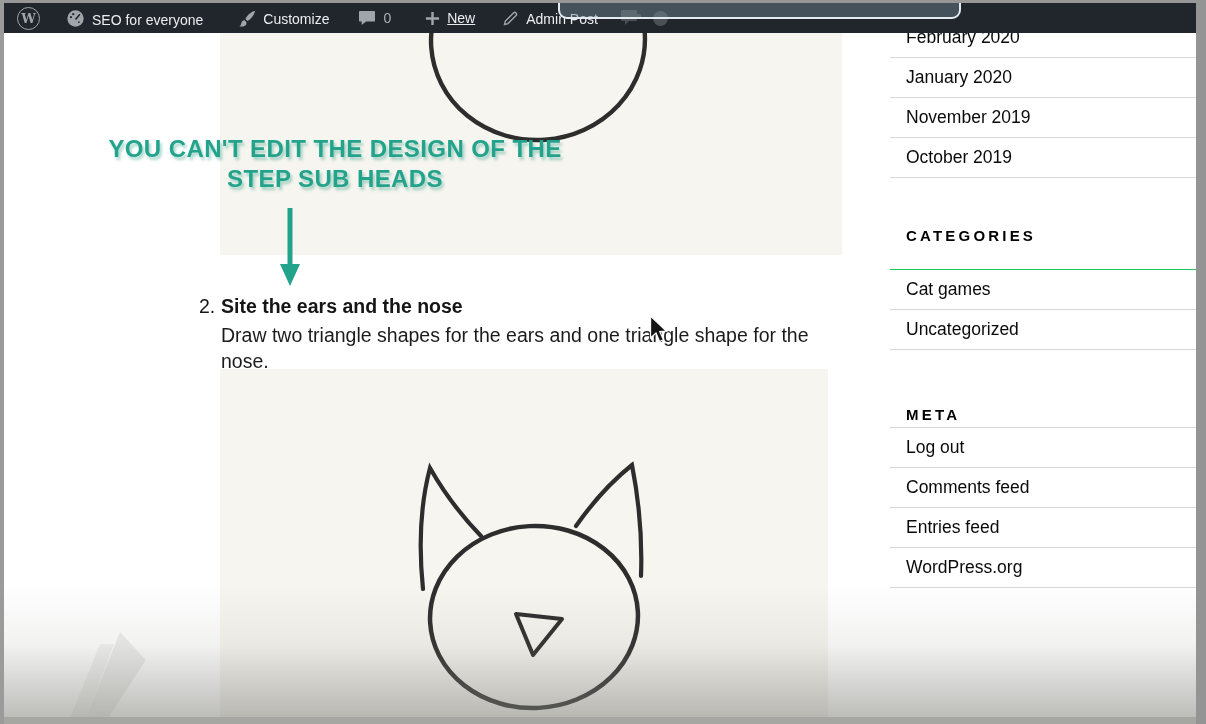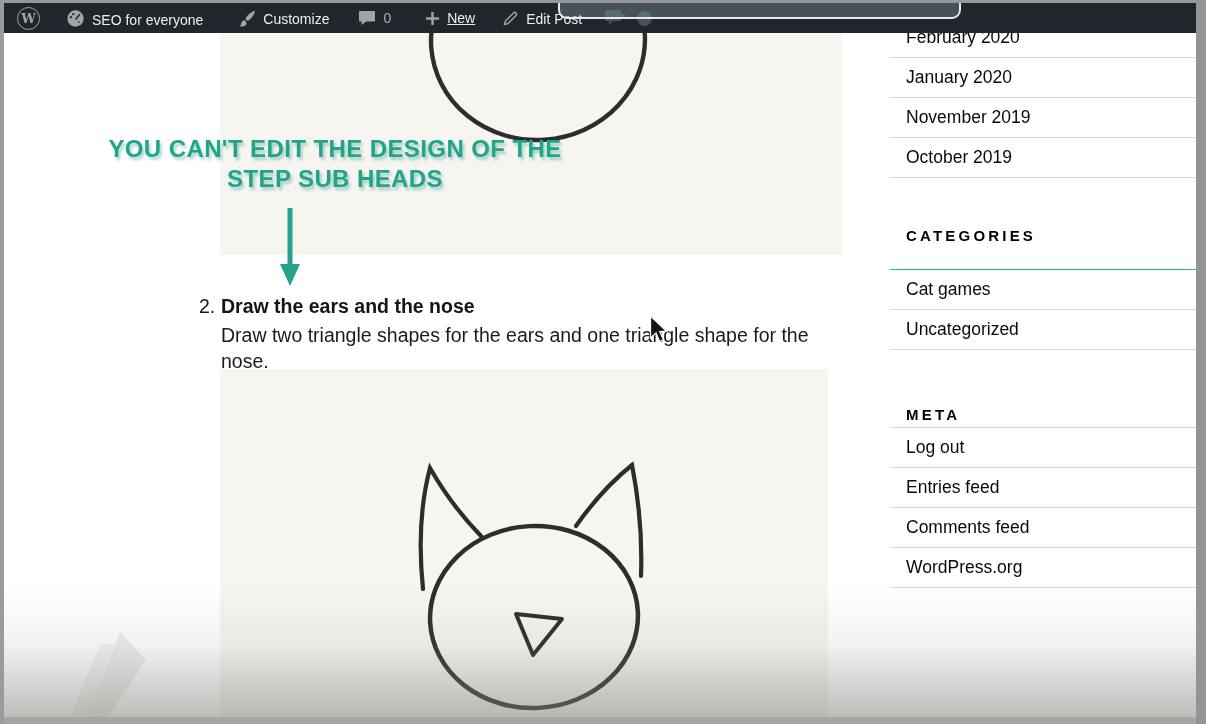--- a/index.html
+++ b/index.html
@@ -86,21 +86,21 @@
     <div>STEP SUB HEADS</div>
   </div>
   <svg class="anno-arrow" width="36" height="84" viewBox="0 0 36 84">
     <line x1="18" y1="2" x2="18" y2="62" stroke="#23a38b" stroke-width="5"></line>
     <path d="M 8,58 L 28,58 L 18,80 Z" fill="#23a38b"></path>
   </svg>
 
   <div class="step">
     <div class="step-number">2.</div>
     <div class="step-content">
-      <div class="step-title">Draw the ears and the nose</div>
+      <div class="step-title">Site the ears and the nose</div>
       <div class="step-body">Draw two triangle shapes for the ears and one triangle shape for the nose.</div>
     </div>
   </div>
 
   <div class="sidebar">
     <ul class="side-list arch-list">
       <li class="side-item">February 2020</li>
       <li class="side-item">January 2020</li>
       <li class="side-item">November 2019</li>
       <li class="side-item">October 2019</li>
@@ -108,22 +108,22 @@
 
     <div class="side-heading cat-heading">CATEGORIES</div>
     <ul class="side-list cat-list">
       <li class="side-item">Cat games</li>
       <li class="side-item">Uncategorized</li>
     </ul>
 
     <div class="side-heading meta-heading">META</div>
     <ul class="side-list meta-list">
       <li class="side-item">Log out</li>
+      <li class="side-item">Comments feed</li>
       <li class="side-item">Entries feed</li>
-      <li class="side-item">Comments feed</li>
       <li class="side-item">WordPress.org</li>
     </ul>
   </div>
 
   <svg class="watermark" width="140" height="88" viewBox="0 0 140 88">
     <polygon points="42,88 72,14 86,14 58,88" fill="#e9e9e7"></polygon>
     <polygon points="58,88 92,2 118,30 80,88" fill="#e0e0dd"></polygon>
   </svg>
 
   <div class="admin-bar">
@@ -159,21 +159,21 @@
       <svg width="15" height="15" viewBox="0 0 16 16">
         <path d="M8,1 V15 M1,8 H15" stroke="#a0a5aa" stroke-width="2.6"></path>
       </svg>
       <span class="ab-label">New</span>
     </div>
 
     <div class="ab-item ml-edit">
       <svg width="17" height="17" viewBox="0 0 20 20">
         <path d="M3,17 L4,13 L13.5,3.5 A1.8,1.8 0 0 1 16.5,6.5 L7,16 Z" fill="none" stroke="#a0a5aa" stroke-width="1.7"></path>
       </svg>
-      <span class="ab-label">Edit Post</span>
+      <span class="ab-label">Admin Post</span>
     </div>
 
     <div class="ab-item ml-faded faded">
       <svg width="22" height="18" viewBox="0 0 22 18">
         <path d="M2,1 h14 a1,1 0 0 1 1,1 v9 a1,1 0 0 1 -1,1 h-7 l-4,4 v-4 h-3 a1,1 0 0 1 -1,-1 v-9 a1,1 0 0 1 1,-1 Z" fill="#9aa0a5"></path>
         <rect x="17" y="5" width="4" height="4" rx="1" fill="#9aa0a5"></rect>
       </svg>
     </div>
     <div class="avatar-dot faded"></div>
 

